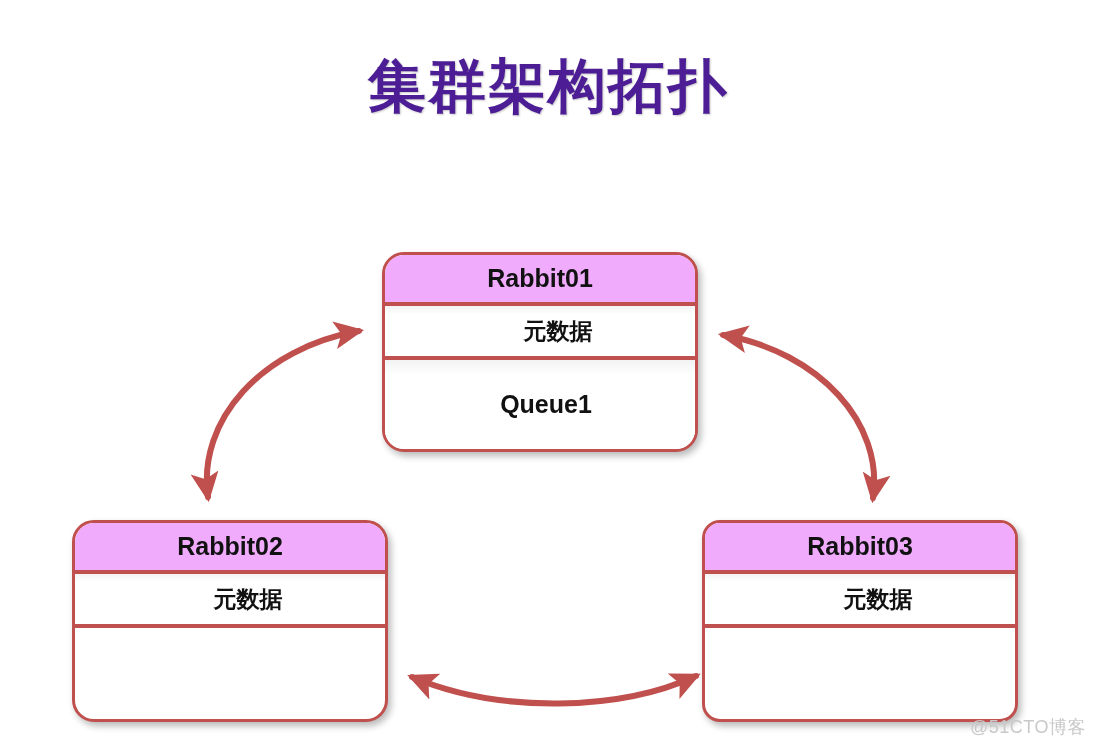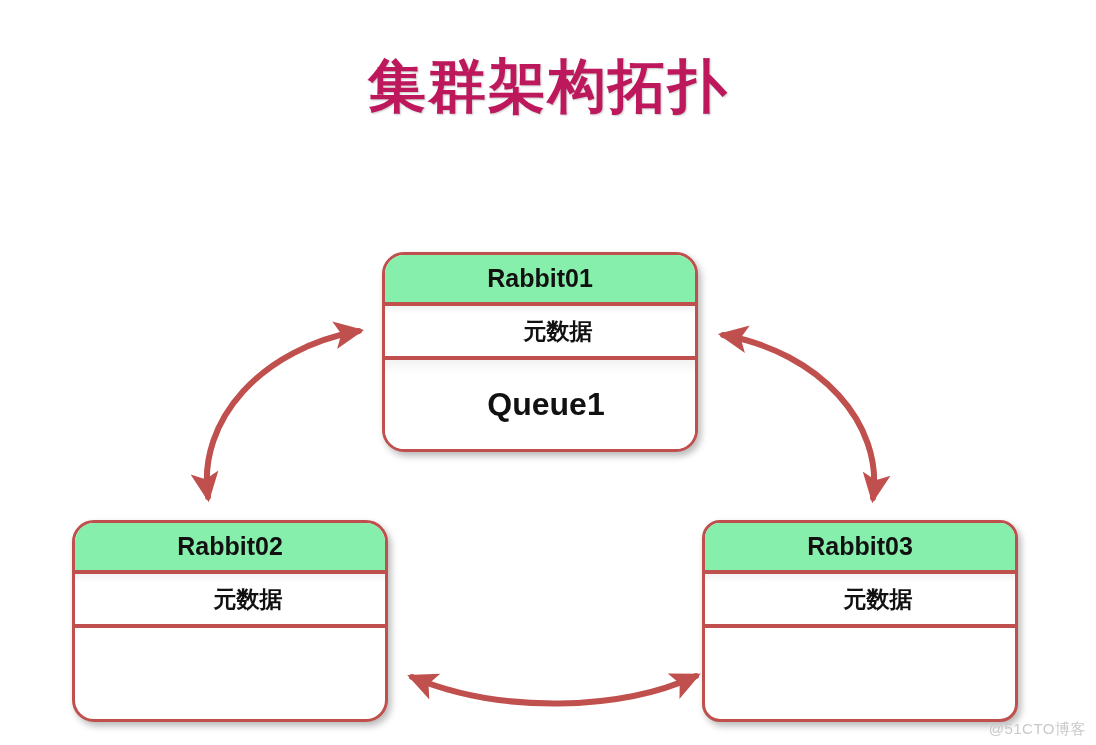--- a/index.html
+++ b/index.html
@@ -26,21 +26,21 @@
   
   .page-title {
     position: absolute;
     left: 0;
     top: 48px;
     width: 1096px;
     text-align: center;
     font-size: 58px;
     font-weight: 700;
     letter-spacing: 2px;
-    color: #be185d;
+    color: #4c1d95;
     text-shadow: 1px 1px 2px rgba(0,0,0,0.22);
     user-select: none;
   }
 
   
   .arrow-layer {
     position: absolute;
     left: 0; top: 0;
     width: 1096px;
     height: 745px;
@@ -67,45 +67,45 @@
     align-items: center;
     justify-content: center;
     color: #111111;
     font-weight: 700;
     background: linear-gradient(to bottom, #f2f2f2 0%, #ffffff 16%, #ffffff 100%);
   }
   .node-row.row-name {
     height: 51px;
     font-size: 25px;
     border-bottom: 4px solid #c0504d;
-    background: #86efac;
+    background: #f0abfc;
   }
   .node-row.row-meta {
     height: 54px;
     font-size: 23px;
     border-bottom: 4px solid #c0504d;
     padding-left: 36px;
   }
   .node-row.row-queue {
     flex: 1;
-    font-size: 32px;
+    font-size: 25px;
     padding-left: 12px;
   }
 
   #node-rabbit01 { left: 382px; top: 252px; width: 316px; height: 200px; }
   #node-rabbit02 { left:  72px; top: 520px; width: 316px; height: 202px; text-align: right; }
   #node-rabbit03 { left: 702px; top: 520px; width: 316px; height: 202px; border-radius: 18px; }
 
   
   .watermark {
     position: absolute;
     right: 10px;
     bottom: 6px;
     z-index: 3;
-    font-size: 15px;
+    font-size: 18px;
     color: #c9c9c9;
     letter-spacing: 0.5px;
     user-select: none;
   }
 </style>
 </head>
 <body>
 
 <div id="canvas">
 

